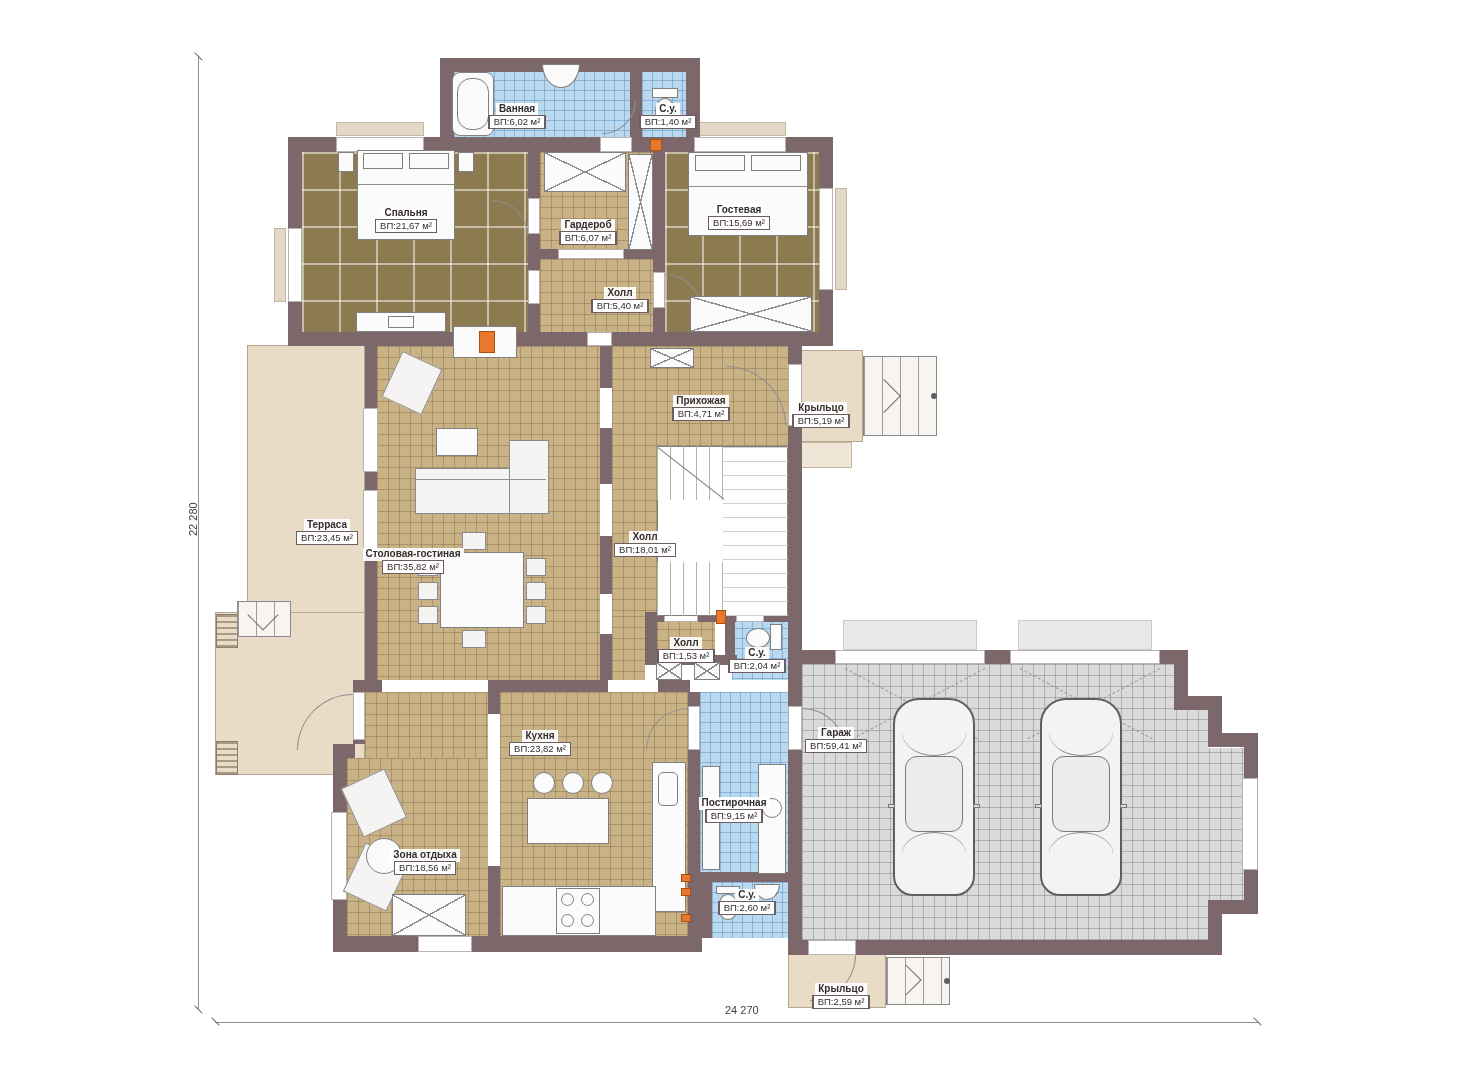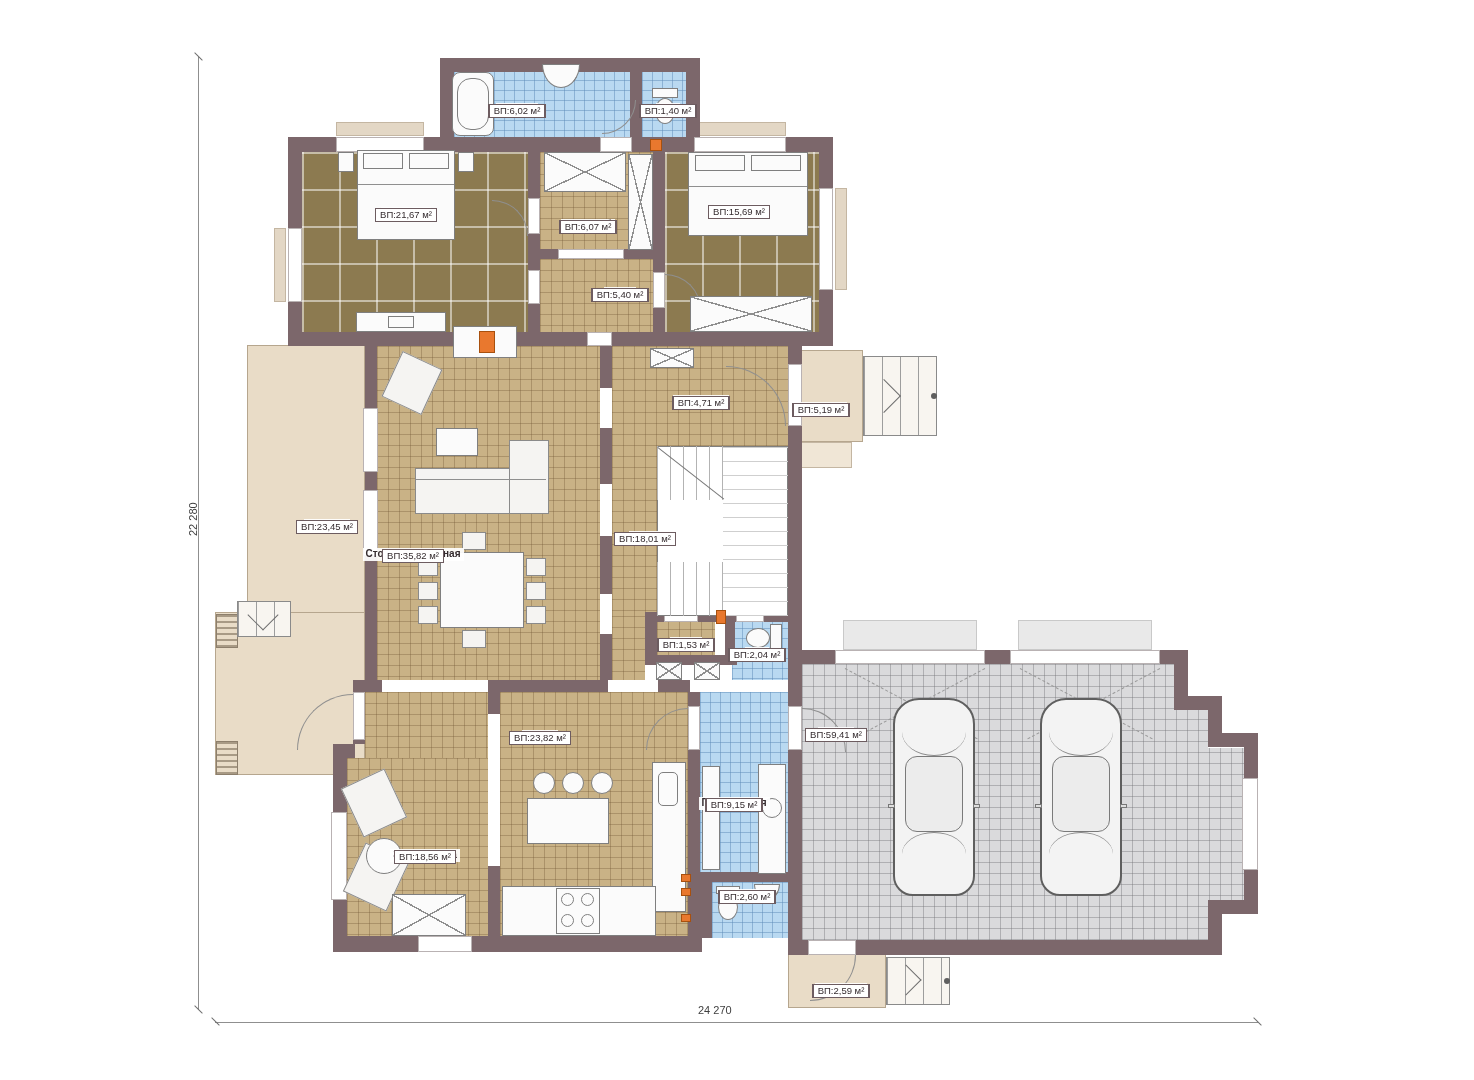--- a/index.html
+++ b/index.html
@@ -43,21 +43,21 @@
   .treadsv{background-image:repeating-linear-gradient(90deg,#b3b3b3 0 1px,transparent 1px 13px);z-index:21;}
   .treadsh{background-image:repeating-linear-gradient(0deg,#cfcfcf 0 1px,transparent 1px 14px);z-index:21;}
   .arc{border:0 solid #8f8f8f;background:transparent;z-index:18;}
   .hot{background:#e9782e;border:1px solid #a8500e;z-index:22;}
   .dash{border-top:1px dashed #9a9a9a;height:0;transform-origin:left center;z-index:19;}
   .rlabel{transform:translate(-50%,-50%);text-align:center;z-index:30;color:#352c2f;
      display:flex;flex-direction:column;align-items:center;line-height:1.05;}
   .rlabel .nm{position:static;font-size:10px;font-weight:bold;background:rgba(255,255,255,.92);
      padding:1px 3px;white-space:nowrap;}
   .rlabel .bx{position:static;font-size:9.5px;background:#fff;border:1px solid #6d5c60;
-     padding:1px 4px;margin-top:1px;white-space:nowrap;}
+     padding:1px 4px;margin-top:12px;white-space:nowrap;}
   .dimline{background:#8f8f8f;z-index:3;}
   .dimtick{background:#6f6f6f;z-index:3;}
   .dimtext{font-size:11px;color:#3f3f3f;z-index:3;white-space:nowrap;}
   .car{background:#f3f3f3;border:2px solid #5f5f5f;border-radius:26px 26px 20px 20px;z-index:21;}
   .car .roof{left:10px;right:10px;top:56px;height:76px;background:#ececec;border:1px solid #7a7a7a;border-radius:12px;}
   .car .winf{left:7px;right:7px;top:32px;height:24px;border-bottom:1px solid #888;
      border-radius:0 0 50% 50%/0 0 100% 100%;}
   .car .winr{left:7px;right:7px;bottom:40px;height:22px;border-top:1px solid #888;
      border-radius:50% 50% 0 0/100% 100% 0 0;}
   .car .mir{width:7px;height:4px;background:#dedede;border:1px solid #777;top:104px;}
@@ -68,21 +68,21 @@
 
 <div id="plan">
 
   <div class="dimline" style="left:198px;top:57px;width:1px;height:953px"></div>
   <div class="dimtick" style="left:193px;top:56px;width:11px;height:1px;transform:rotate(45deg)"></div>
   <div class="dimtick" style="left:193px;top:1009px;width:11px;height:1px;transform:rotate(45deg)"></div>
   <div class="dimtext" style="left:176px;top:530px;transform:rotate(-90deg) translate(50%,0);transform-origin:center">22 280</div>
   <div class="dimline" style="left:215px;top:1022px;width:1043px;height:1px"></div>
   <div class="dimtick" style="left:210px;top:1021px;width:11px;height:1px;transform:rotate(45deg)"></div>
   <div class="dimtick" style="left:1252px;top:1021px;width:11px;height:1px;transform:rotate(45deg)"></div>
-  <div class="dimtext" style="left:698px;top:1004px">24 270</div>
+  <div class="dimtext" style="left:725px;top:1004px">24 270</div>
 
   <div class="beige" style="left:247px;top:345px;width:118px;height:270px"></div>
   <div class="beige" style="left:215px;top:612px;width:150px;height:163px"></div>
   <div class="steps" style="left:237px;top:601px;width:54px;height:36px"></div>
   <div class="chev" style="left:252px;top:604px;width:22px;height:22px;transform:rotate(-45deg)"></div>
   <div class="pillar" style="left:216px;top:614px;width:22px;height:34px"></div>
   <div class="pillar" style="left:216px;top:741px;width:22px;height:34px"></div>
 
   <div class="beige" style="left:779px;top:350px;width:84px;height:92px"></div>
   <div class="beige2" style="left:788px;top:442px;width:64px;height:26px"></div>

